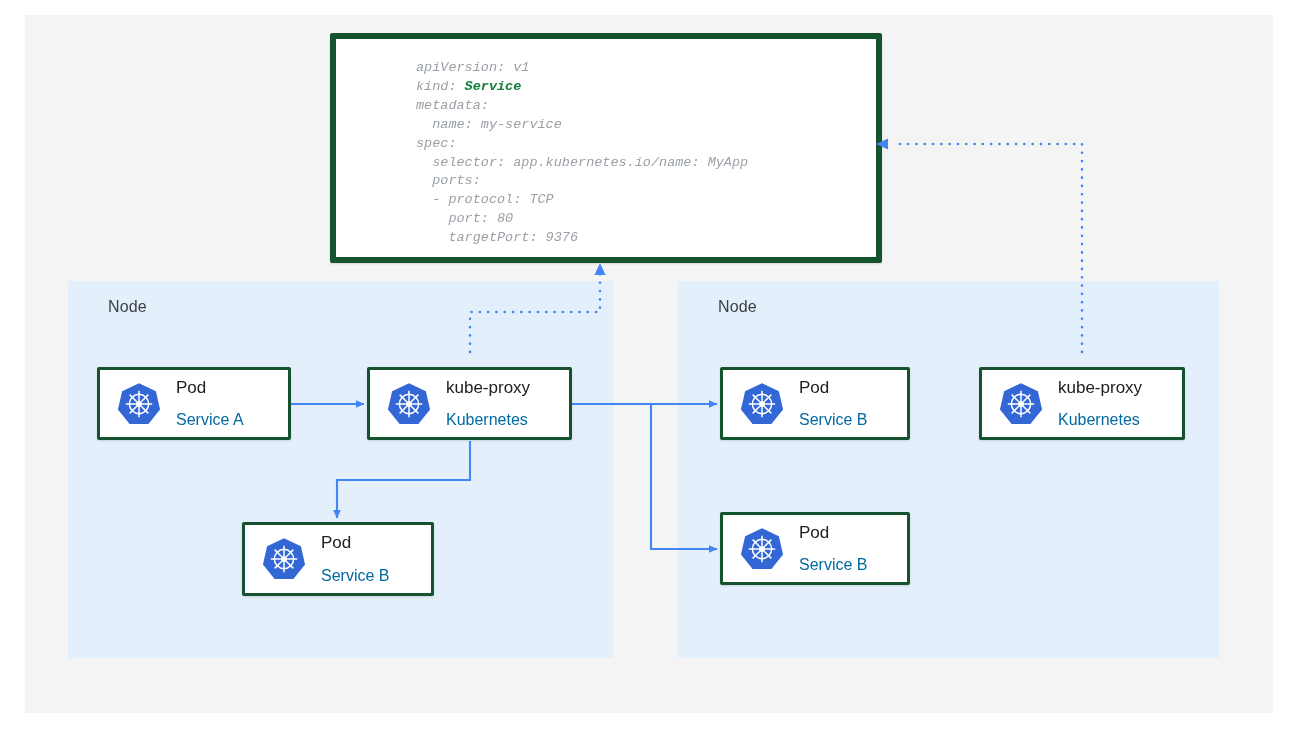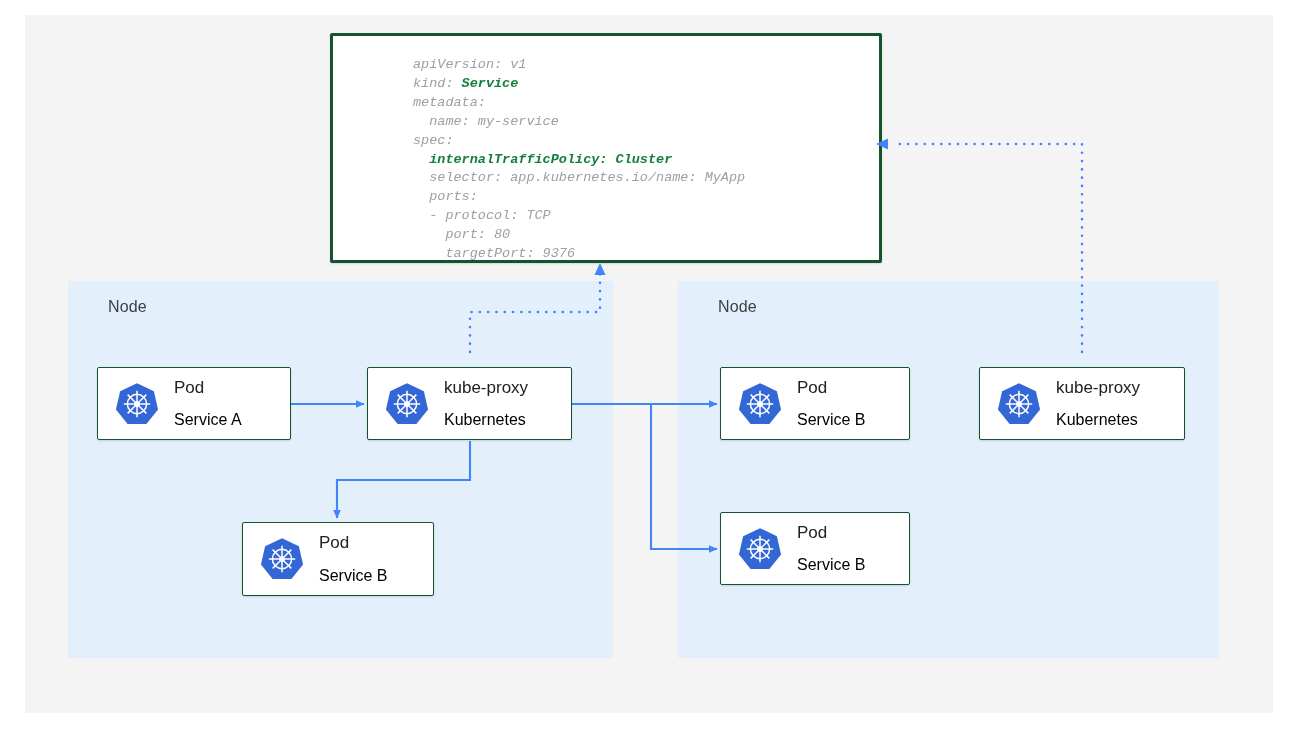--- a/index.html
+++ b/index.html
@@ -36,21 +36,21 @@
     color: #3c4043;
     letter-spacing: .1px;
     white-space: nowrap;
     margin-left: 20px;
   }
 
   
   .card {
     position: absolute;
     background: #ffffff;
-    border: 1px solid #14532d;
+    border: 3px solid #14532d;
     border-radius: 2px;
     box-shadow: 0 1px 2px rgba(60,64,67,.18);
     display: flex;
     align-items: center;
     box-sizing: border-box;
   }
   .card .k8s-logo {
     flex: 0 0 auto;
     margin-left: 16px;
     margin-right: 14px;
@@ -64,34 +64,34 @@
     justify-content: center;
     line-height: 1.25;
   }
   .card .card-title {
     font-size: 17px;
     color: #202124;
     white-space: nowrap;
   }
   .card .card-sub {
     font-size: 16px;
-    color: #000000;
+    color: #0369a1;
     white-space: nowrap;
     margin-top: 12px;
   }
 
   
   #yaml-card {
     position: absolute;
     left: 330px;
     top: 33px;
     width: 552px;
     height: 230px;
     background: #ffffff;
-    border: 3px solid #14532d;
+    border: 6px solid #14532d;
     border-radius: 2px;
     box-shadow: 0 1px 2px rgba(60,64,67,.16);
     box-sizing: border-box;
   }
   #yaml-code {
     position: absolute;
     left: 80px;
     top: 20px;
     margin: 0;
     font-family: "Liberation Mono", "DejaVu Sans Mono", monospace;
@@ -126,21 +126,20 @@
 
   <div class="node-label" style="left:63px; top:283px;">Node</div>
   <div class="node-label" style="left:673px; top:283px;">Node</div>
 
   <div id="yaml-card" style="left:305px; top:18px;">
     <pre id="yaml-code">apiVersion: v1
 kind: <b>Service</b>
 metadata:
   name: my-service
 spec:
-<b>  internalTrafficPolicy: Cluster</b>
   selector: app.kubernetes.io/name: MyApp
   ports:
   - protocol: TCP
     port: 80
     targetPort: 9376</pre>
   </div>
 
   <div class="card" style="left:72px; top:352px; width:194px; height:73px;">
     <svg class="k8s-logo" viewBox="0 0 64 64">
       <polygon points="32,3 55.5,14.3 61.3,39.6 45.1,59.9 18.9,59.9 2.7,39.6 8.5,14.3" fill="#3367d6"></polygon>

